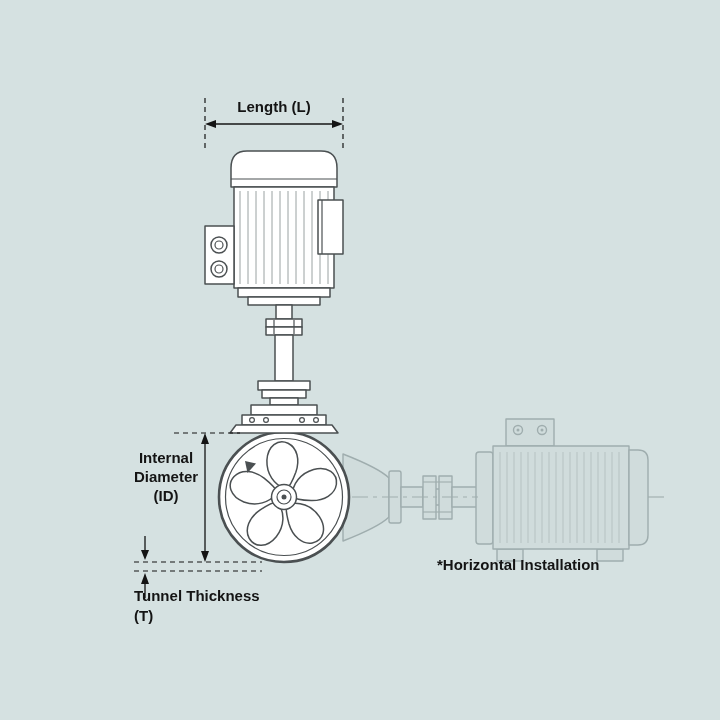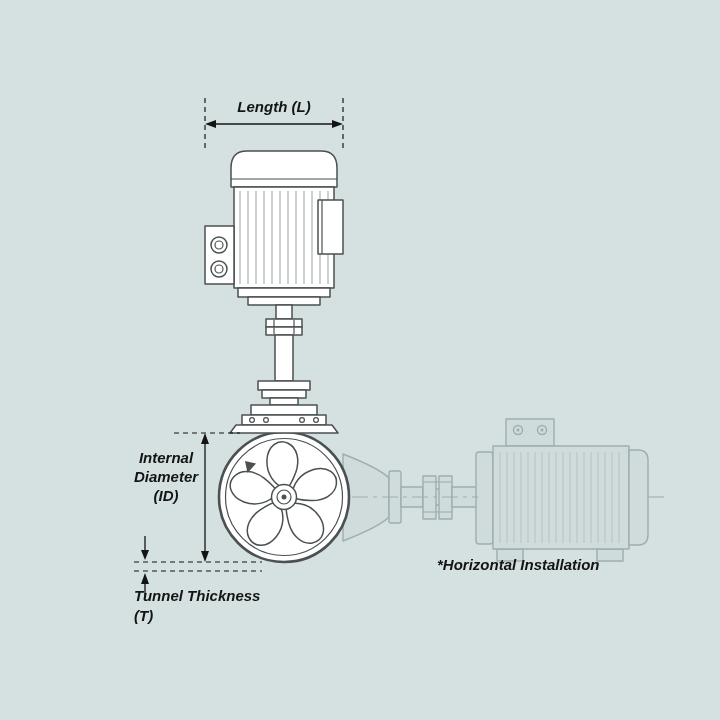--- a/index.html
+++ b/index.html
@@ -2,21 +2,21 @@
 <html style="--background: #d5e1e1; --ink: #141414; --line-dark: #4b5052; --fin: #9aa2a2; --line-faded: #9fadae; --fill-faded: #d0dcdc; --fin-faded: #b6c2c2; --fill-white: #ffffff;"><head>
 <meta charset="utf-8">
 <style>
   html,body{margin:0;padding:0;}
   body{
     width:720px;height:720px;
     background:var(--background,#d5e1e1);
     font-family:"Liberation Sans",sans-serif;
     overflow:hidden;
   }
-  .canvas{position:relative;width:720px;height:720px;font-style:italic;}
+  .canvas{position:relative;width:720px;height:720px;}
   svg{display:block;}
   .dim-text{fill:var(--ink,#141414);font-size:15px;font-weight:600;}
   .dash{stroke:var(--ink,#141414);stroke-width:1.2;stroke-dasharray:5 4;fill:none;}
   .dimline{stroke:var(--ink,#141414);stroke-width:1.3;fill:none;}
   .arrowhead{fill:var(--ink,#141414);stroke:none;}
   .dark{fill:var(--fill-white,#ffffff);stroke:var(--line-dark,#4b5052);stroke-width:1.5;stroke-linejoin:round;}
   .darkline{stroke:var(--line-dark,#4b5052);stroke-width:1.2;fill:none;}
   .fin{stroke:var(--fin,#9aa2a2);stroke-width:1;fill:none;}
   .ghost{fill:var(--fill-faded,#d0dcdc);stroke:var(--line-faded,#9fadae);stroke-width:1.4;stroke-linejoin:round;}
   .ghostline{stroke:var(--line-faded,#9fadae);stroke-width:1.1;fill:none;}

